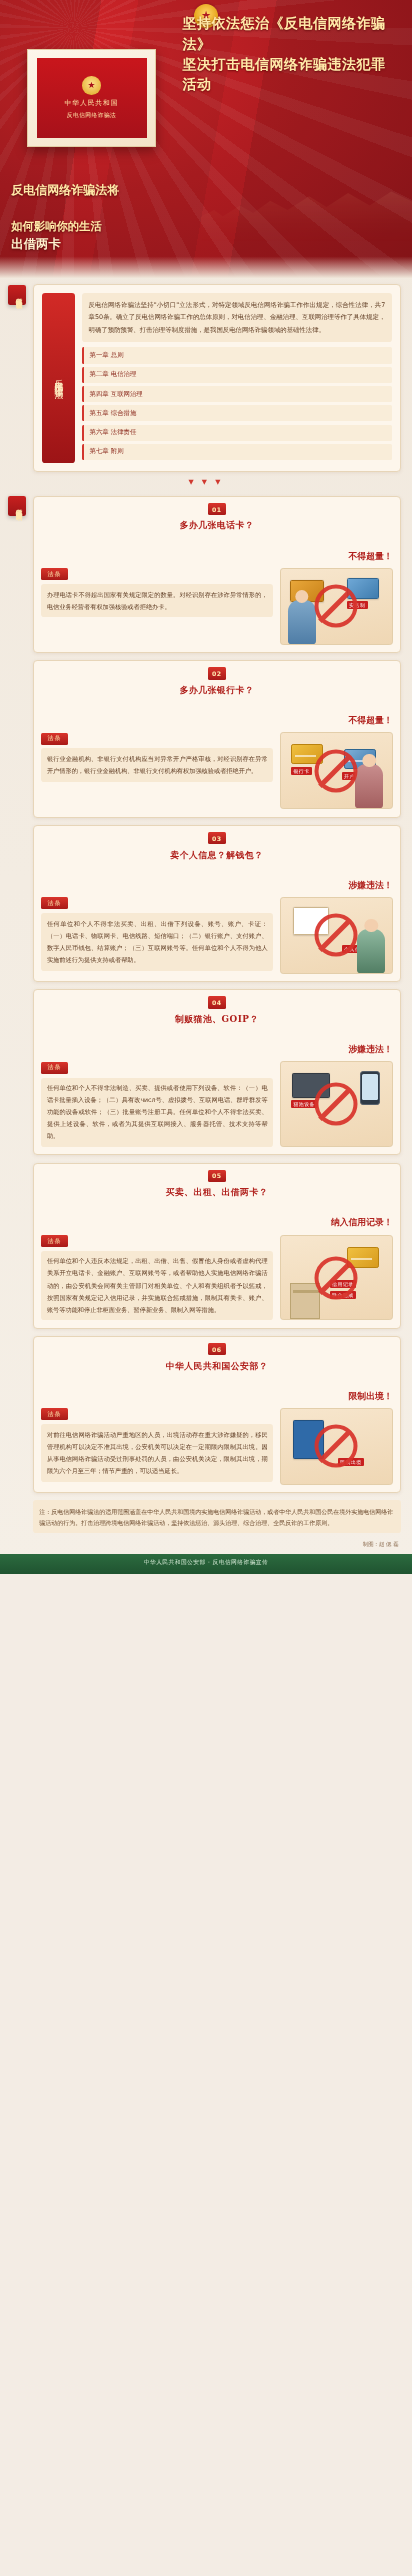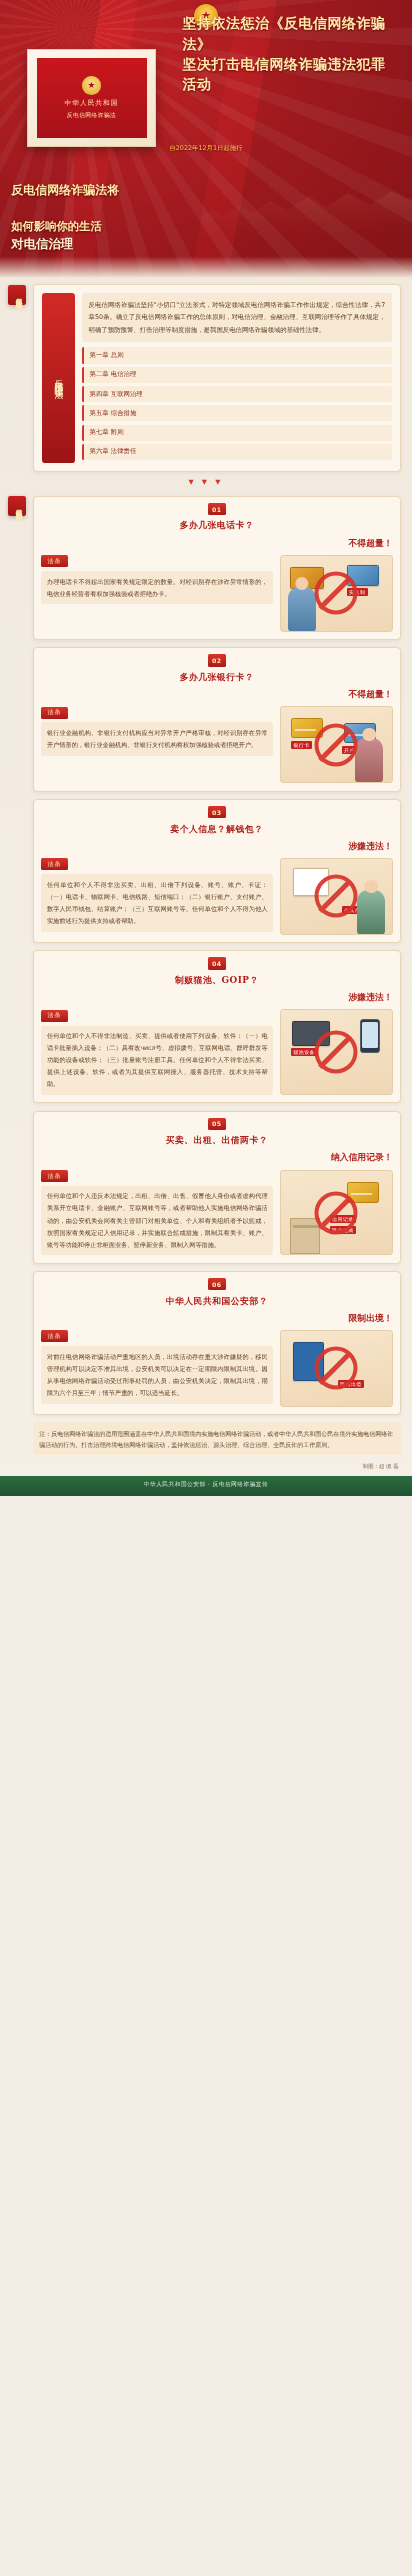--- a/index.html
+++ b/index.html
@@ -177,20 +177,21 @@
     font-size: 6.2px; font-weight: 700; display:flex; align-items:center; justify-content:center;
     letter-spacing: 0.5px;
   }
   .qtitle {
     font-size: 8.8px; font-weight: 700; color:#b0201c; letter-spacing: 0.5px;
     font-family:"DejaVu Serif","Liberation Serif",serif;
   }
   .qanswer {
     font-size: 8.8px; font-weight: 700; color:#b0201c; margin-left:auto;
     font-family:"DejaVu Serif","Liberation Serif",serif;
+    margin-top:13px;
   }
   .qrow { display: flex; gap: 6.2px; }
   .qcol-text { flex: 1 1 auto; }
   .lawtag {
     display:inline-block; background: linear-gradient(180deg,#d9342b,#a81a18);
     color:#ffe9b0; font-size: 6px; padding: 1.5px 6.2px; border-radius: 1.5px;
     letter-spacing: 1px; margin-bottom: 3.6px;
   }
   .lawtext {
     font-size: 6.2px; color: #5e3b22; line-height: 1.95; text-align: justify;
@@ -284,45 +285,44 @@
 
     <div class="lawbook">
       <div class="inner">
         <div class="mini-emblem">★</div>
         <div class="t1">中华人民共和国</div>
         <div class="t2">反电信网络诈骗法</div>
       </div>
     </div>
 
     <div class="hero-sub">
-      <div class="s2">自2022年12月1日起施行</div>
     </div>
 
     <div class="greatwall"></div>
 
     <div class="hero-banner2">
       <div class="b1">反电信网络诈骗法将</div>
       <div class="b2">如何影响你的生活</div>
-      <div class="b3">对电信治理</div>
+      <div class="b3">出借两卡</div>
     </div>
     <div class="hero-bottom-fade"></div>
   </div>
 
   <div class="sect sect1">
     <div class="side-tab">反电信网络诈骗法是什么</div>
     <div class="s1-body">
       <div class="s1-left">反电信网络诈骗法</div>
       <div class="s1-right">
         <div class="s1-para">反电信网络诈骗法坚持"小切口"立法形式，对特定领域反电信网络诈骗工作作出规定，综合性法律，共7章50条。确立了反电信网络诈骗工作的总体原则，对电信治理、金融治理、互联网治理等作了具体规定，明确了预防预警、打击治理等制度措施，是我国反电信网络诈骗领域的基础性法律。</div>
         <div class="toc-item">第一章 总则</div>
         <div class="toc-item">第二章 电信治理</div>
         <div class="toc-item">第四章 互联网治理</div>
         <div class="toc-item">第五章 综合措施</div>
+        <div class="toc-item">第六章 法律责任</div>
         <div class="toc-item">第七章 附则</div>
-        <div class="toc-item">第六章 法律责任</div>
       </div>
     </div>
   </div>
 
   <div class="arrows">▼ ▼ ▼</div>
 
   <div class="qsect">
     <div class="side-tab">反电信网络诈骗法条文解读</div>
     <div class="qwrap">
 

